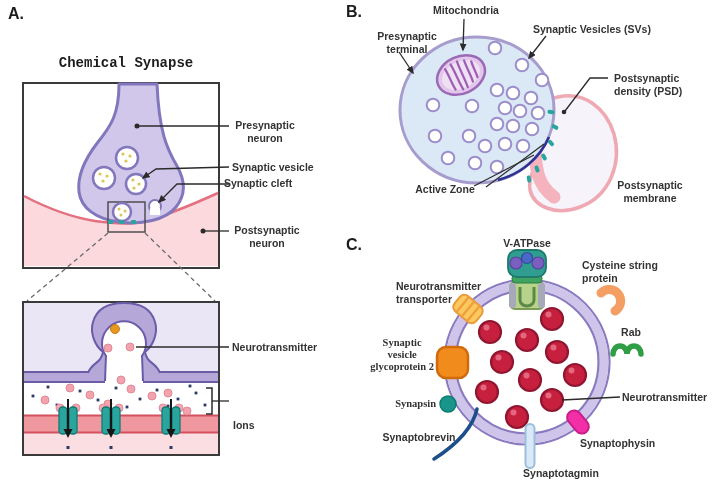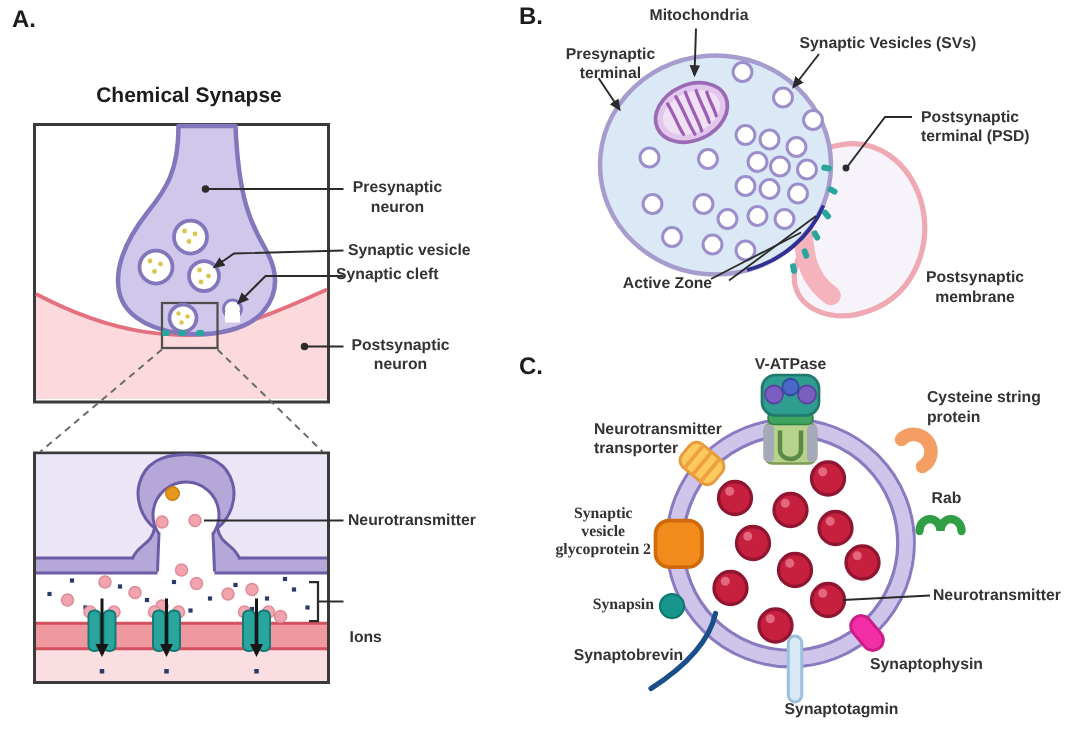--- a/index.html
+++ b/index.html
@@ -279,21 +279,21 @@
     <g transform="translate(578,422) rotate(50)">
       <rect x="-13" y="-7" width="26" height="14" rx="7" fill="#f32fa8" stroke="#cb1d87" stroke-width="2"></rect>
     </g>
     <path d="M601,293 A11.5,11.5 0 1 1 615,311" stroke="#f49e63" stroke-width="9" fill="none" stroke-linecap="round"></path>
     <path d="M613,354 A7,8 0 0 1 627,354 A7,8 0 0 1 641,354" stroke="#2f9e44" stroke-width="5.5" fill="none" stroke-linecap="round"></path>
     <path d="M562,400 L620,397" stroke="#2b2b2b" stroke-width="1.3"></path>
   </g>
 </svg>
 
 <div class="lbl letter" style="left:8px;top:5px;">A.</div>
-<div class="lbl ctr title" style="left:126px;top:57px;">Chemical Synapse</div>
+<div class="lbl ctr title" style="left:126px;top:57px;font-family:Liberation Mono, monospace;">Chemical Synapse</div>
 <div class="lbl ctr" style="left:265px;top:119px;">
   <div>Presynaptic</div>
   <div>neuron</div>
 </div>
 <div class="lbl" style="left:232px;top:161px;text-align:center;">Synaptic vesicle</div>
 <div class="lbl" style="left:224px;top:177px;text-align:center;">Synaptic cleft</div>
 <div class="lbl ctr" style="left:267px;top:224px;">
   <div>Postsynaptic</div>
   <div>neuron</div>
 </div>
@@ -302,31 +302,31 @@
 
 <div class="lbl letter" style="left:346px;top:3px;">B.</div>
 <div class="lbl ctr" style="left:466px;top:4px;">Mitochondria</div>
 <div class="lbl ctr" style="left:407px;top:30px;">
   <div>Presynaptic</div>
   <div>terminal</div>
 </div>
 <div class="lbl" style="left:533px;top:23px;">Synaptic Vesicles (SVs)</div>
 <div class="lbl" style="left:614px;top:72px;">
   <div>Postsynaptic</div>
-  <div>terminal (PSD)</div>
+  <div>density (PSD)</div>
 </div>
 <div class="lbl ctr" style="left:445px;top:183px;">Active Zone</div>
 <div class="lbl ctr" style="left:650px;top:179px;">
   <div>Postsynaptic</div>
   <div>membrane</div>
 </div>
 
 <div class="lbl letter" style="left:346px;top:236px;">C.</div>
 <div class="lbl ctr" style="left:527px;top:237px;">V-ATPase</div>
-<div class="lbl" style="left:582px;top:259px;margin-left:36px;">
+<div class="lbl" style="left:582px;top:259px;">
   <div>Cysteine string</div>
   <div>protein</div>
 </div>
 <div class="lbl" style="left:396px;top:280px;">
   <div>Neurotransmitter</div>
   <div>transporter</div>
 </div>
 <div class="lbl ctr" style="left:631px;top:326px;">Rab</div>
 <div class="lbl rgt lh12" style="left:434px;top:337px;">
   <div>Synaptic</div>

